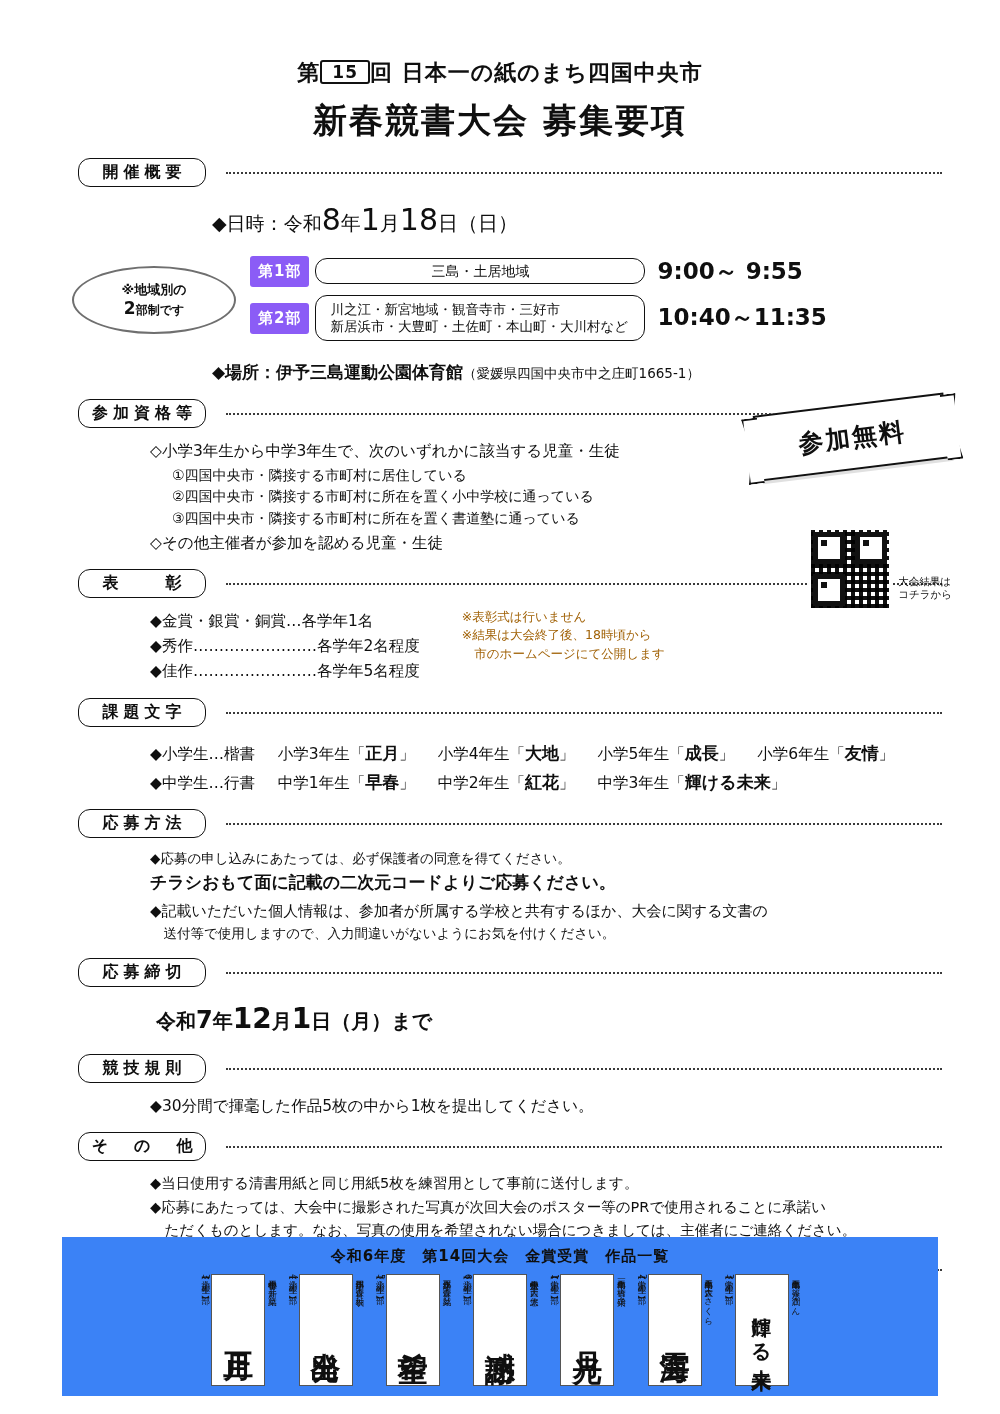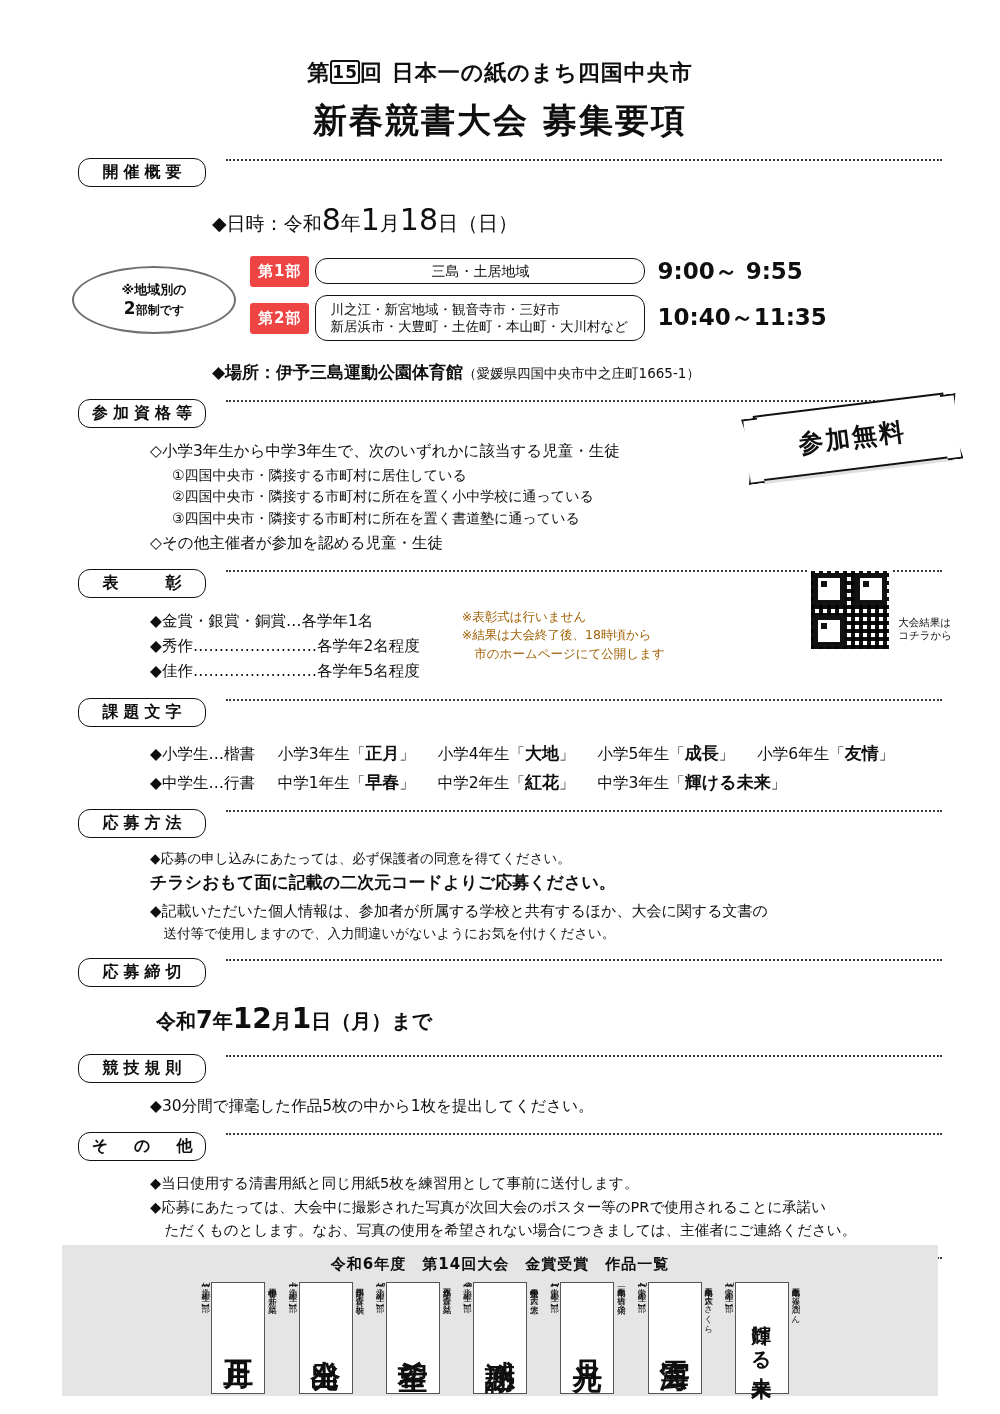--- a/index.html
+++ b/index.html
@@ -11,28 +11,28 @@
     position:relative;
     overflow:hidden;
   }
   .page{position:relative;width:1000px;height:1414px;}
 
   
   .title-block{text-align:center;padding-top:58px;}
   .title-sub{font-size:22px;font-weight:bold;letter-spacing:1px;}
   .title-sub .boxed{
     display:inline-block;border:2px solid #111;border-radius:3px;
-    padding:0 0;font-size:17px;line-height:20px;vertical-align:2px;
+    padding:0 10px;font-size:17px;line-height:20px;vertical-align:2px;
   }
   .title-main{font-size:34px;font-weight:bold;letter-spacing:2px;margin-top:10px;}
 
   
   .section{position:relative;margin-top:14px;}
   .sec-head{
-    display:flex;align-items:flex-start;gap:12px;
+    display:flex;align-items:center;gap:12px;
     padding-left:78px;
   }
   .sec-label{
     border:1.5px solid #111;border-radius:12px;
     padding:3px 0;width:128px;text-align:center;
     font-size:16px;font-weight:bold;letter-spacing:5px;
     background:#fff;box-sizing:border-box;
     text-indent:5px;
   }
   .sec-dots{
@@ -49,21 +49,21 @@
   .badge-oval{
     width:160px;height:64px;border:2px solid #6f6f6f;border-radius:50%;
     display:flex;flex-direction:column;align-items:center;justify-content:center;
     font-size:13px;font-weight:bold;line-height:1.25;margin-left:-78px;color:#111;
   }
   .badge-oval .b2{font-size:17px;}
   .badge-oval .b2 small{font-size:12px;}
   .parts-col{margin-left:14px;}
   .part-row{display:flex;align-items:center;margin-bottom:6px;}
   .part-tag{
-    background:#ef4444;color:#fff;font-size:15px;font-weight:bold;
+    background:#8b5cf6;color:#fff;font-size:15px;font-weight:bold;
     padding:4px 8px;border-radius:3px;letter-spacing:1px;white-space:nowrap;
   }
   .part-area{
     border:1.5px solid #111;border-radius:12px;margin-left:6px;
     padding:3px 14px;font-size:14px;min-width:330px;box-sizing:border-box;
     display:flex;align-items:center;justify-content:center;text-align:center;line-height:1.3;
   }
   .part-area.two{min-height:46px;justify-content:flex-start;text-align:left;font-size:13.5px;}
   .part-time{font-size:23px;font-weight:bold;margin-left:12px;white-space:nowrap;}
   .ov-place{font-size:17px;font-weight:bold;margin-top:12px;margin-left:62px;}
@@ -87,39 +87,39 @@
   }
   .free-badge::before,.free-badge::after{
     content:"";position:absolute;width:14px;height:100%;top:0;
   }
   .free-badge::before{left:-14px;border-left:2px solid #111;border-top:2px solid #111;border-bottom:2px solid #111;
     clip-path:polygon(0 0,100% 0,100% 100%,0 100%,40% 50%);background:#fff;}
   .free-badge::after{right:-14px;border-right:2px solid #111;border-top:2px solid #111;border-bottom:2px solid #111;
     clip-path:polygon(0 0,100% 0,60% 50%,100% 100%,0 100%);background:#fff;}
 
   
-  .qr-wrap{position:absolute;right:48px;top:568px;display:flex;align-items:flex-end;}
+  .qr-wrap{position:absolute;right:48px;top:527px;display:flex;align-items:flex-end;}
   .qr{width:78px;height:78px;background:
      repeating-linear-gradient(90deg,#111 0 4px,#fff 4px 8px),
      repeating-linear-gradient(0deg,#111 0 4px,transparent 4px 8px);
      background-blend-mode:multiply;border:3px solid #fff;position:relative;}
   .qr .eye{position:absolute;width:22px;height:22px;border:5px solid #111;background:#fff;}
   .qr .eye i{display:block;width:6px;height:6px;background:#111;margin:3px;}
   .qr .e1{top:2px;left:2px}.qr .e2{top:2px;right:2px}.qr .e3{bottom:2px;left:2px}
   .qr-cap{font-size:10.5px;line-height:1.25;margin-left:6px;margin-bottom:10px;}
 
   
   .kadai-line{font-size:15.5px;margin:3px 0;}
   .kadai-line .grade{margin-left:18px;}
   .kadai-line .word{font-weight:bold;font-size:17px;}
 
   
   .gallery{
     position:absolute;left:62px;right:62px;bottom:18px;
-    background:#e5e5e5;padding:10px 0 2px;
+    background:#3b82f6;padding:10px 0 10px;
   }
   .gal-title{text-align:center;font-size:15px;font-weight:bold;letter-spacing:1px;margin-bottom:8px;}
   .gal-row{display:flex;justify-content:center;gap:8px;padding:0 10px;}
   .gal-item{display:flex;align-items:flex-start;}
   .gal-card{
     width:52px;height:110px;background:#fff;border:1px solid #555;
     display:flex;align-items:center;justify-content:center;
     font-size:30px;font-weight:bold;writing-mode:vertical-rl;
     font-family:"DejaVu Serif","Liberation Serif",serif;line-height:1.0;
     letter-spacing:2px;

